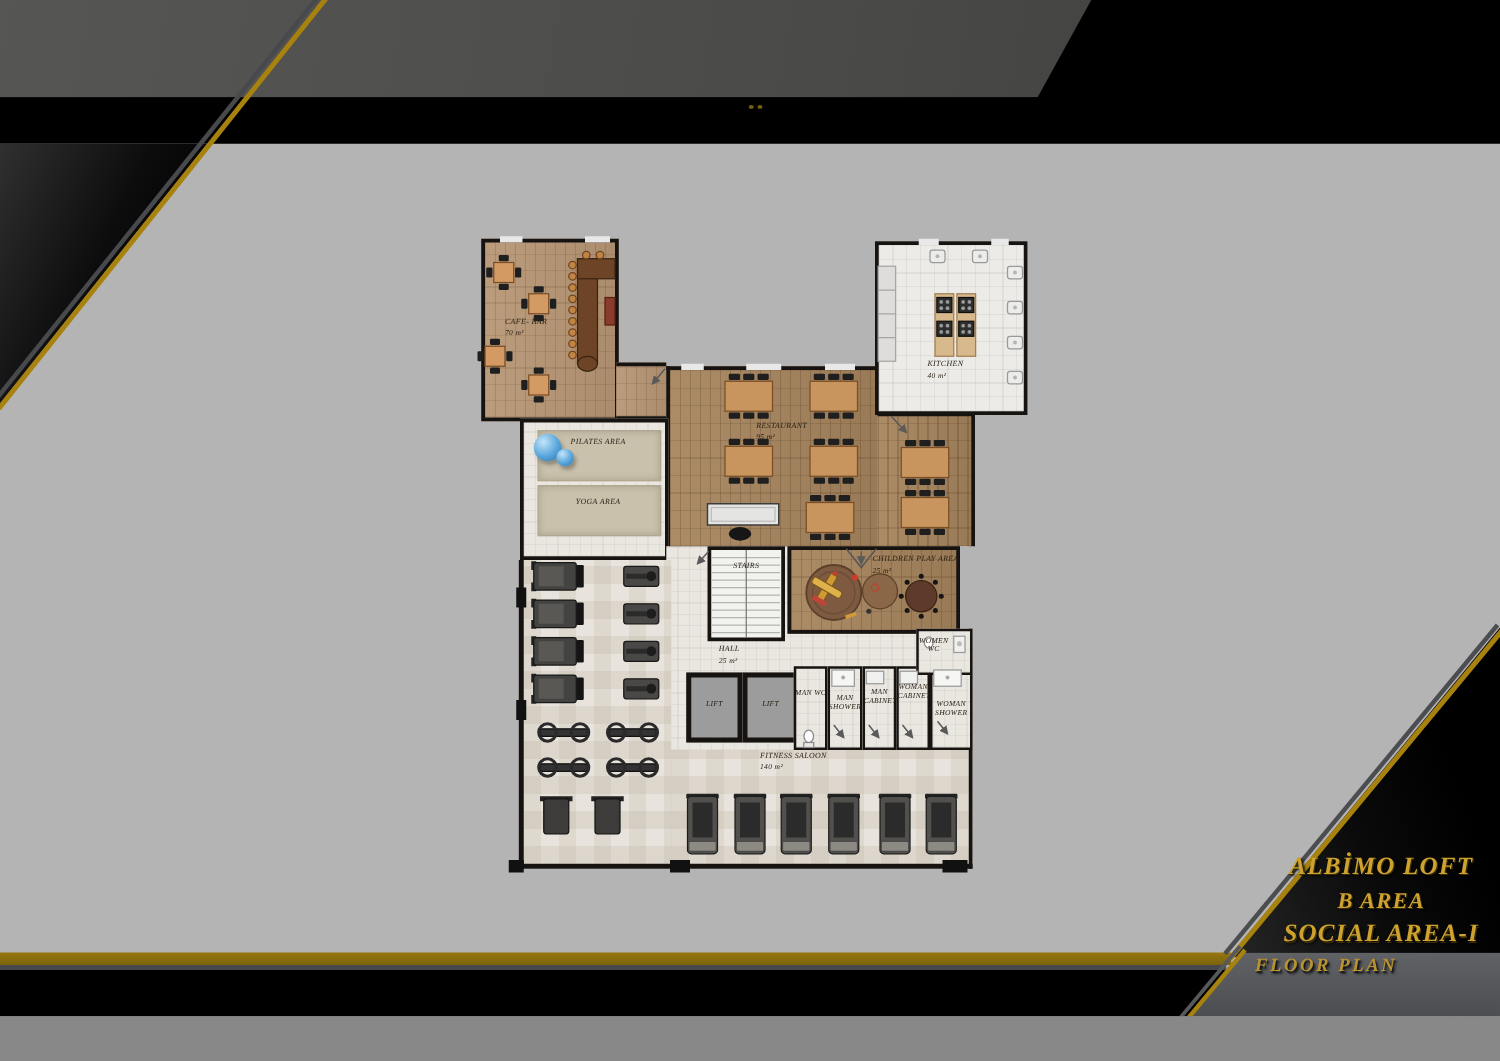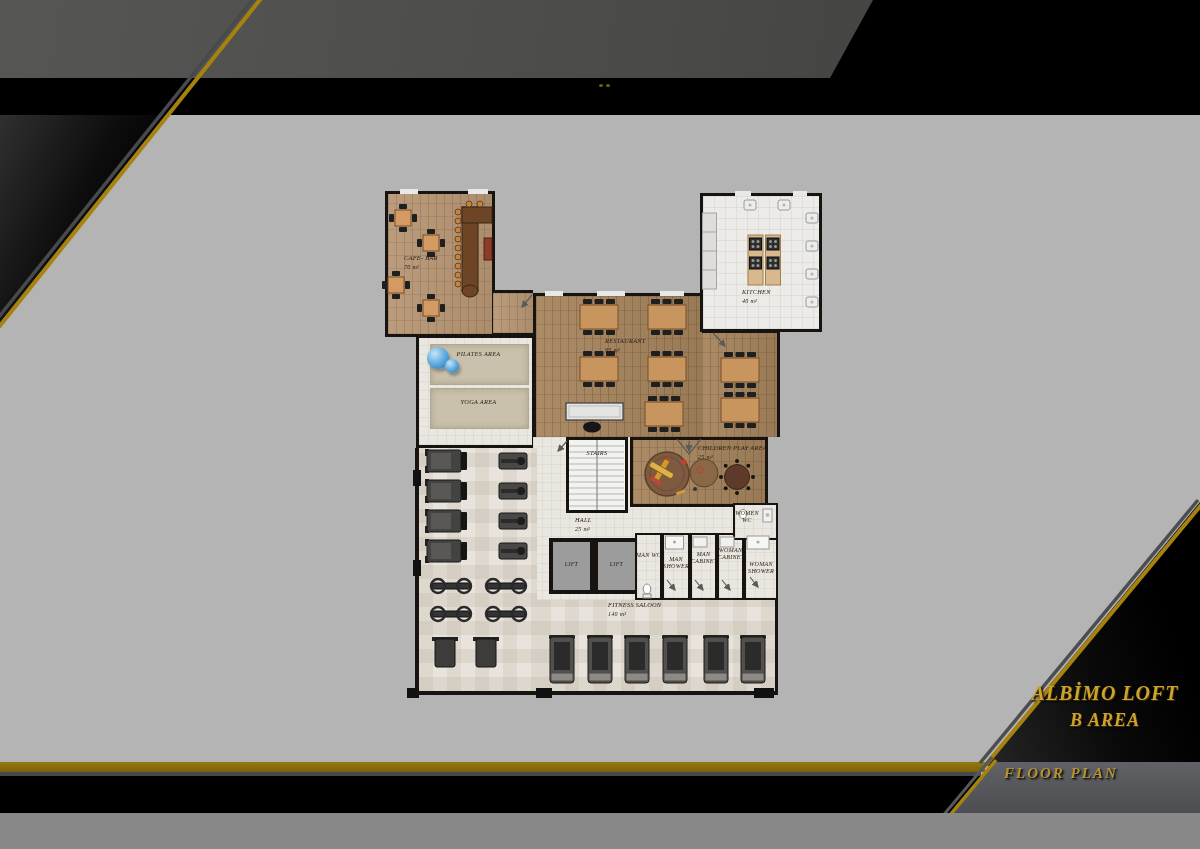--- a/index.html
+++ b/index.html
@@ -373,20 +373,21 @@
   <div class="lbl wrap" style="left:745px;top:561px;width:32px;">
     <span>WOMAN SHOWER</span></div>
   <div class="lbl wrap" style="left:734px;top:510px;width:26px;">
     <span>WOMEN WC</span></div>
   <div class="lbl" style="left:608px;top:601px;">
     <span>FITNESS SALOON</span><span class="area">140 m²</span></div>
 
   <div class="abs title-block">
     <div class="t1">ALBİMO LOFT</div>
     <div class="t2">B AREA</div>
+    <div class="t1">SOCIAL AREA-I</div>
   </div>
   <div class="abs caption">FLOOR PLAN</div>
 
   <div class="abs ahm">
     <span class="a">A</span>
     <span class="sub">MİMARLIK</span>
     <span class="h">H</span>
     <span class="m">M</span>
   </div>
 

